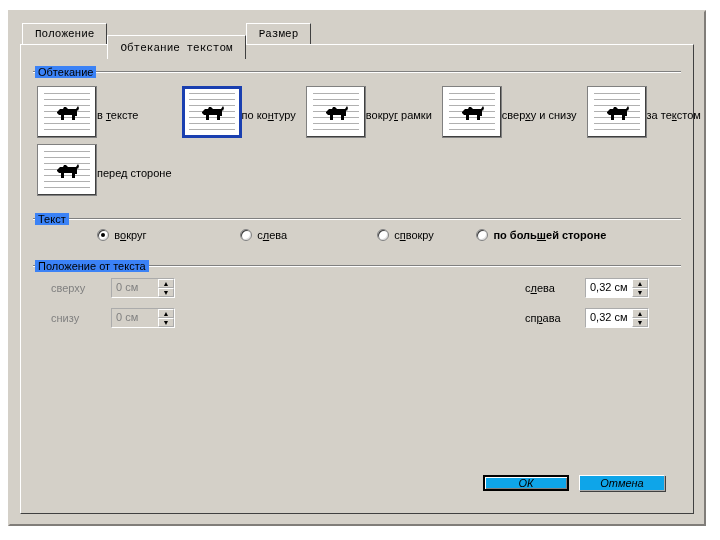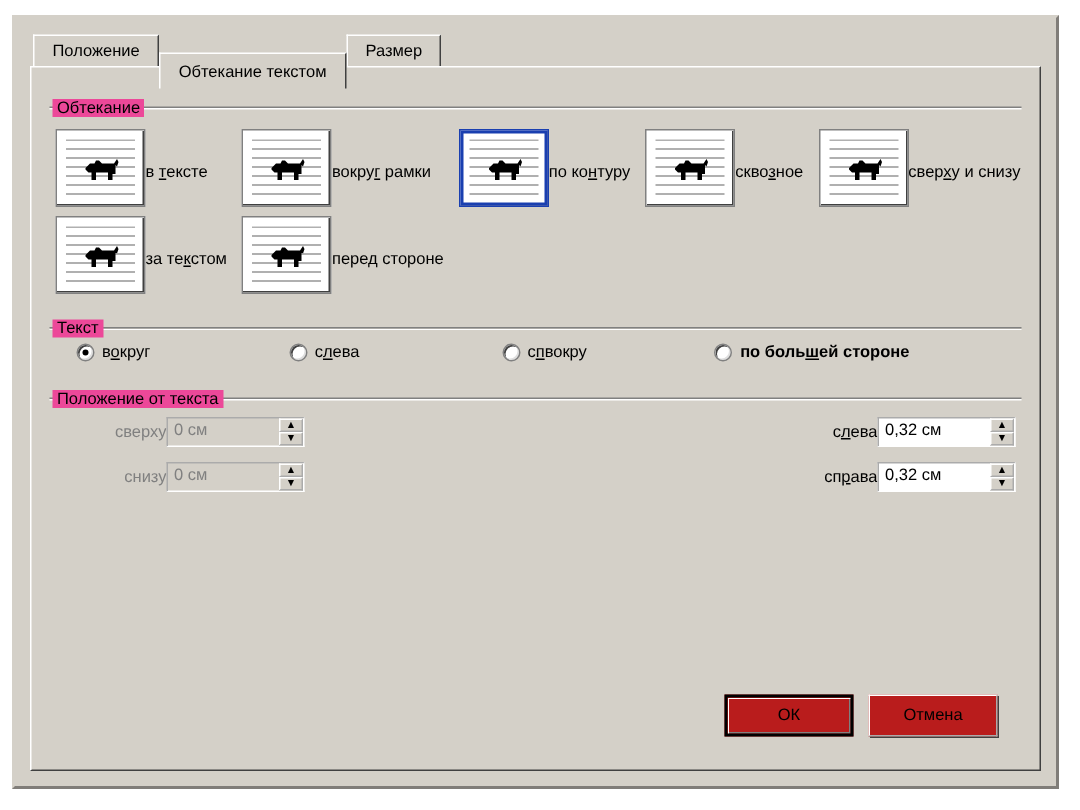--- a/index.html
+++ b/index.html
@@ -61,20 +61,21 @@
   .tab {
     padding: 4px 12px 4px 12px;
     border: 1px solid #808080;
     border-bottom: none;
     border-right-color: #404040;
     border-left-color: #fff;
     border-top-color: #fff;
     background: #d4d0c8;
     margin-right: 0px;
     position: relative;
+    font-family: Liberation Mono, monospace;
   }
   .tab.active {
     padding-top: 6px;
     padding-bottom: 5px;
     top: 15px;
     z-index: 2;
     background: #d4d0c8;
     font-weight: normal;
   }
   .tabline {
@@ -88,21 +89,21 @@
     flex-direction: column;
   }
   
   .group {
     margin-top: 4px;
   }
   .group-label {
     position: relative;
     top: 7px;
     left: 2px;
-    background: #ec4899;
+    background: #3b82f6;
     padding: 0 3px;
     display: inline-block;
   }
   .group-line {
     border-top: 1px solid #808080;
     box-shadow: 0 1px 0 #fff;
     margin-left: 0;
     margin-right: 0;
   }
   
@@ -162,20 +163,21 @@
     display: flex;
     align-items: center;
     padding: 10px 6px 8px 18px;
     gap: 0;
   }
   .radio-item {
     display: flex;
     align-items: center;
     gap: 5px;
     flex: 1;
+    justify-content: center;
   }
   .radio-item:last-child { flex: 1.4; justify-content: flex-start; font-weight: bold; }
   .radio-dot {
     width: 12px; height: 12px;
     border-radius: 50%;
     background: #fff;
     border: 1px solid #808080;
     box-shadow: inset -1px -1px 0 #dfdfdf, inset 1px 1px 0 #404040;
     position: relative;
   }
@@ -188,25 +190,25 @@
     border-radius:50%;
   }
   
   .dist-grid {
     display: grid;
     grid-template-columns: 60px 90px 1fr 60px 90px;
     row-gap: 10px;
     align-items: center;
     padding: 12px 6px 4px 18px;
   }
-  .dist-label { color: #808080; text-align: right; }
+  .dist-label { color: #808080; }
   .dist-label.enabled { color: #000; }
   .spin {
     display: flex;
-    width: 92px;
+    width: 64px;
     height: 20px;
     border: 1px inset #fff;
     background: #fff;
   }
   .spin.disabled { background: #d4d0c8; }
   .spin .val {
     flex: 1;
     padding: 2px 4px;
     color: #000;
     background: transparent;
@@ -233,27 +235,28 @@
   
   .buttons {
     margin-top: auto;
     display: flex;
     justify-content: flex-end;
     gap: 10px;
     padding: 12px 16px 10px 0;
   }
   .btn {
     min-width: 86px;
-    height: 28px;
-    background: #b91c1c;
+    height: 16px;
+    background: #0ea5e9;
     border: 1px outset #fff;
     box-shadow: 1px 1px 0 #404040;
     display: flex;
     align-items: center;
     justify-content: center;
+    font-style: italic;
   }
   .btn.default { border: 2px solid #000; box-shadow: inset 1px 1px 0 #fff, inset -1px -1px 0 #808080; }
 </style>
 </head>
 <body>
 
 <svg width="0" height="0" style="position:absolute">
   <defs>
     <g id="dog-shape">
       <path d="M3 10 L6 7 L9 7 L10 5 L12 5 L14 7 L20 7 L23 7 L23 10 L23 14 L21 14 L21 18 L18 18 L18 13 L10 13 L10 18 L7 18 L7 13 L5 13 L3 11 Z M22 7 L24 4 L25 6 L24 9 Z" fill="#000"></path>
@@ -286,42 +289,34 @@
         <div class="wrap-grid" id="wrap-grid">
             <div class="wrap-cell">
               <div class="wrap-thumb wrap-lines">
                 <div class="dog"><svg viewBox="0 0 26 20">
                     <use href="#dog-shape"></use>
                   </svg></div>
               </div>
               <div class="wrap-caption"><span>в </span><span class="u">т</span><span>ексте</span></div>
             </div>
             <div class="wrap-cell">
+              <div class="wrap-thumb wrap-lines selected">
+                <div class="dog"><svg viewBox="0 0 26 20">
+                    <use href="#dog-shape"></use>
+                  </svg></div>
+              </div>
+              <div class="wrap-caption"><span>по ко</span><span class="u">н</span><span>туру</span></div>
+            </div>
+            <div class="wrap-cell">
               <div class="wrap-thumb wrap-lines">
                 <div class="dog"><svg viewBox="0 0 26 20">
                     <use href="#dog-shape"></use>
                   </svg></div>
               </div>
               <div class="wrap-caption"><span>вокру</span><span class="u">г</span><span> рамки</span></div>
-            </div>
-            <div class="wrap-cell">
-              <div class="wrap-thumb wrap-lines selected">
-                <div class="dog"><svg viewBox="0 0 26 20">
-                    <use href="#dog-shape"></use>
-                  </svg></div>
-              </div>
-              <div class="wrap-caption"><span>по ко</span><span class="u">н</span><span>туру</span></div>
-            </div>
-            <div class="wrap-cell">
-              <div class="wrap-thumb wrap-lines">
-                <div class="dog"><svg viewBox="0 0 26 20">
-                    <use href="#dog-shape"></use>
-                  </svg></div>
-              </div>
-              <div class="wrap-caption"><span>скво</span><span class="u">з</span><span>ное</span></div>
             </div>
             <div class="wrap-cell">
               <div class="wrap-thumb wrap-lines">
                 <div class="dog"><svg viewBox="0 0 26 20">
                     <use href="#dog-shape"></use>
                   </svg></div>
               </div>
               <div class="wrap-caption"><span>свер</span><span class="u">х</span><span>у и снизу</span></div>
             </div>
             <div class="wrap-cell">

